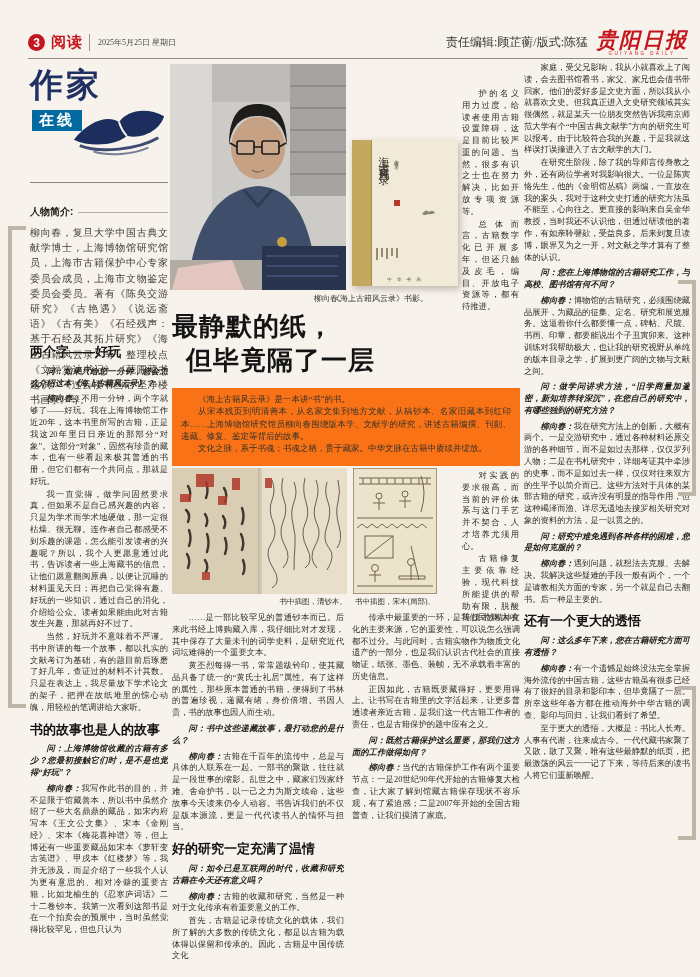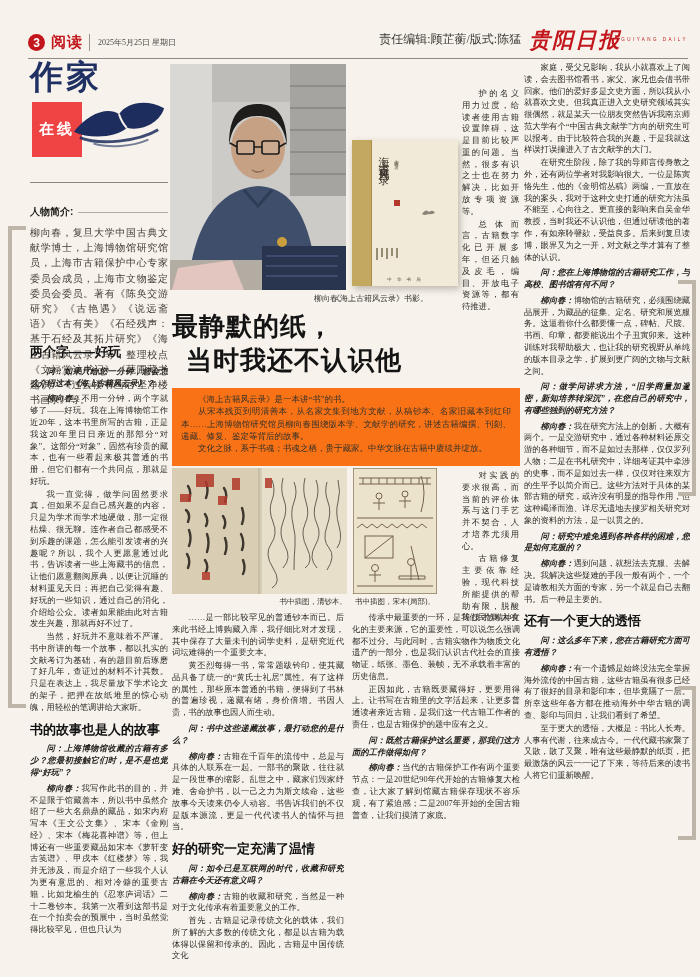--- a/index.html
+++ b/index.html
@@ -8,33 +8,33 @@
   
   .hdr{position:absolute;left:28px;top:33px;right:12px;height:25px;}
   .hdr-left{position:absolute;left:0;top:0;display:flex;align-items:center;gap:6px;}
   .num-badge{width:17px;height:17px;border-radius:50%;background:#c3161c;color:#fff;
              font-family:"Liberation Sans",sans-serif;font-weight:bold;font-size:12px;
              display:flex;align-items:center;justify-content:center;}
   .sec-title{color:#c3161c;font-weight:900;font-size:15px;font-family:"Liberation Sans",sans-serif;letter-spacing:1px;}
   .hdr-date{font-size:8px;color:#4a4742;border-left:1px solid #9a958e;padding-left:8px;line-height:17px;}
   .hdr-right{position:absolute;right:0;top:-4px;display:flex;align-items:center;gap:8px;}
   .editors{font-size:12px;color:#3a3732;}
-  .brand{display:flex;flex-direction:row;align-items:center;line-height:1;}
+  .brand{display:flex;flex-direction:column;align-items:center;line-height:1;}
   .brand-name{color:#c3161c;font-weight:900;font-style:italic;font-size:21px;letter-spacing:2px;
               font-family:"DejaVu Serif",serif;}
   .brand-sub{color:#c3161c;font-size:4.5px;letter-spacing:2.5px;margin-top:2px;
              font-family:"Liberation Sans",sans-serif;}
   .hdr-rule{position:absolute;left:28px;top:58px;width:660px;height:1px;background:#8f8a83;}
   
-  .badge{position:absolute;left:30px;top:60px;width:138px;height:114px;}
+  .badge{position:absolute;left:30px;top:68px;width:138px;height:114px;}
   .badge-l1{font-family:"Liberation Sans",sans-serif;font-weight:900;font-size:33px;
             color:#203063;letter-spacing:3px;line-height:1;}
-  .badge-l2{position:absolute;left:2px;top:42px;background:#ef4444;color:#fff;
+  .badge-l2{position:absolute;left:2px;top:42px;background:#0369a1;color:#fff;
             font-family:Liberation Serif, serif;font-weight:bold;font-size:15px;
-            padding:18px 7px;letter-spacing:3px;}
+            padding:1px 7px;letter-spacing:3px;}
   .badge-book{position:absolute;left:40px;top:28px;width:98px;height:66px;}
   
   .profile{position:absolute;left:30px;top:182px;width:138px;height:150px;border-top:1px solid #8a857d;padding-top:22px;}
   .profile-t{display:flex;align-items:center;gap:5px;font-family:"Liberation Sans",sans-serif;
              font-weight:bold;font-size:10px;color:#1c1a17;}
   .profile-t:after{content:"";flex:1;height:1px;background:#b4ada2;}
   .profile-x{margin-top:6px;font-size:10px;line-height:1.52;text-align:justify;color:#403c35;}
   
   .photo{position:absolute;left:170px;top:64px;width:176px;height:226px;background:#cccbc8;}
   .photo-cap{position:absolute;left:170px;top:293px;width:176px;font-size:8px;color:#33302b;text-align:right;}
@@ -158,21 +158,21 @@
         <i style="height:11px"></i>
         <i style="height:8px"></i>
         <i style="height:10px"></i>
     </div>
     <div class="book-pub">中 华 书 局</div>
   </div>
   <div class="book-cap">《海上古籍风云录》书影。</div>
 
   <div class="title">
     <div class="l1">最静默的纸，</div>
-    <div class="l2">当时我还不认识他</div>
+    <div class="l2">但毕竟隔了一层</div>
   </div>
   <div class="intro">
     <p>《海上古籍风云录》是一本讲“书”的书。</p>
     <p>从宋本残页到明清善本，从名家文集到地方文献，从稿钞本、名家旧藏本到红印本……上海博物馆研究馆员柳向春围绕版本学、文献学的研究，讲述古籍编撰、刊刻、递藏、修复、鉴定等背后的故事。</p>
     <p>文化之脉，系于书魂；书魂之栖，贵于藏家。中华文脉在古籍中赓续并绽放。</p>
   </div>
 
   <div class="msrow">
     <svg width="175" height="126" viewBox="0 0 175 126">
       <rect width="88" height="126" fill="#d9cdb4"></rect>

